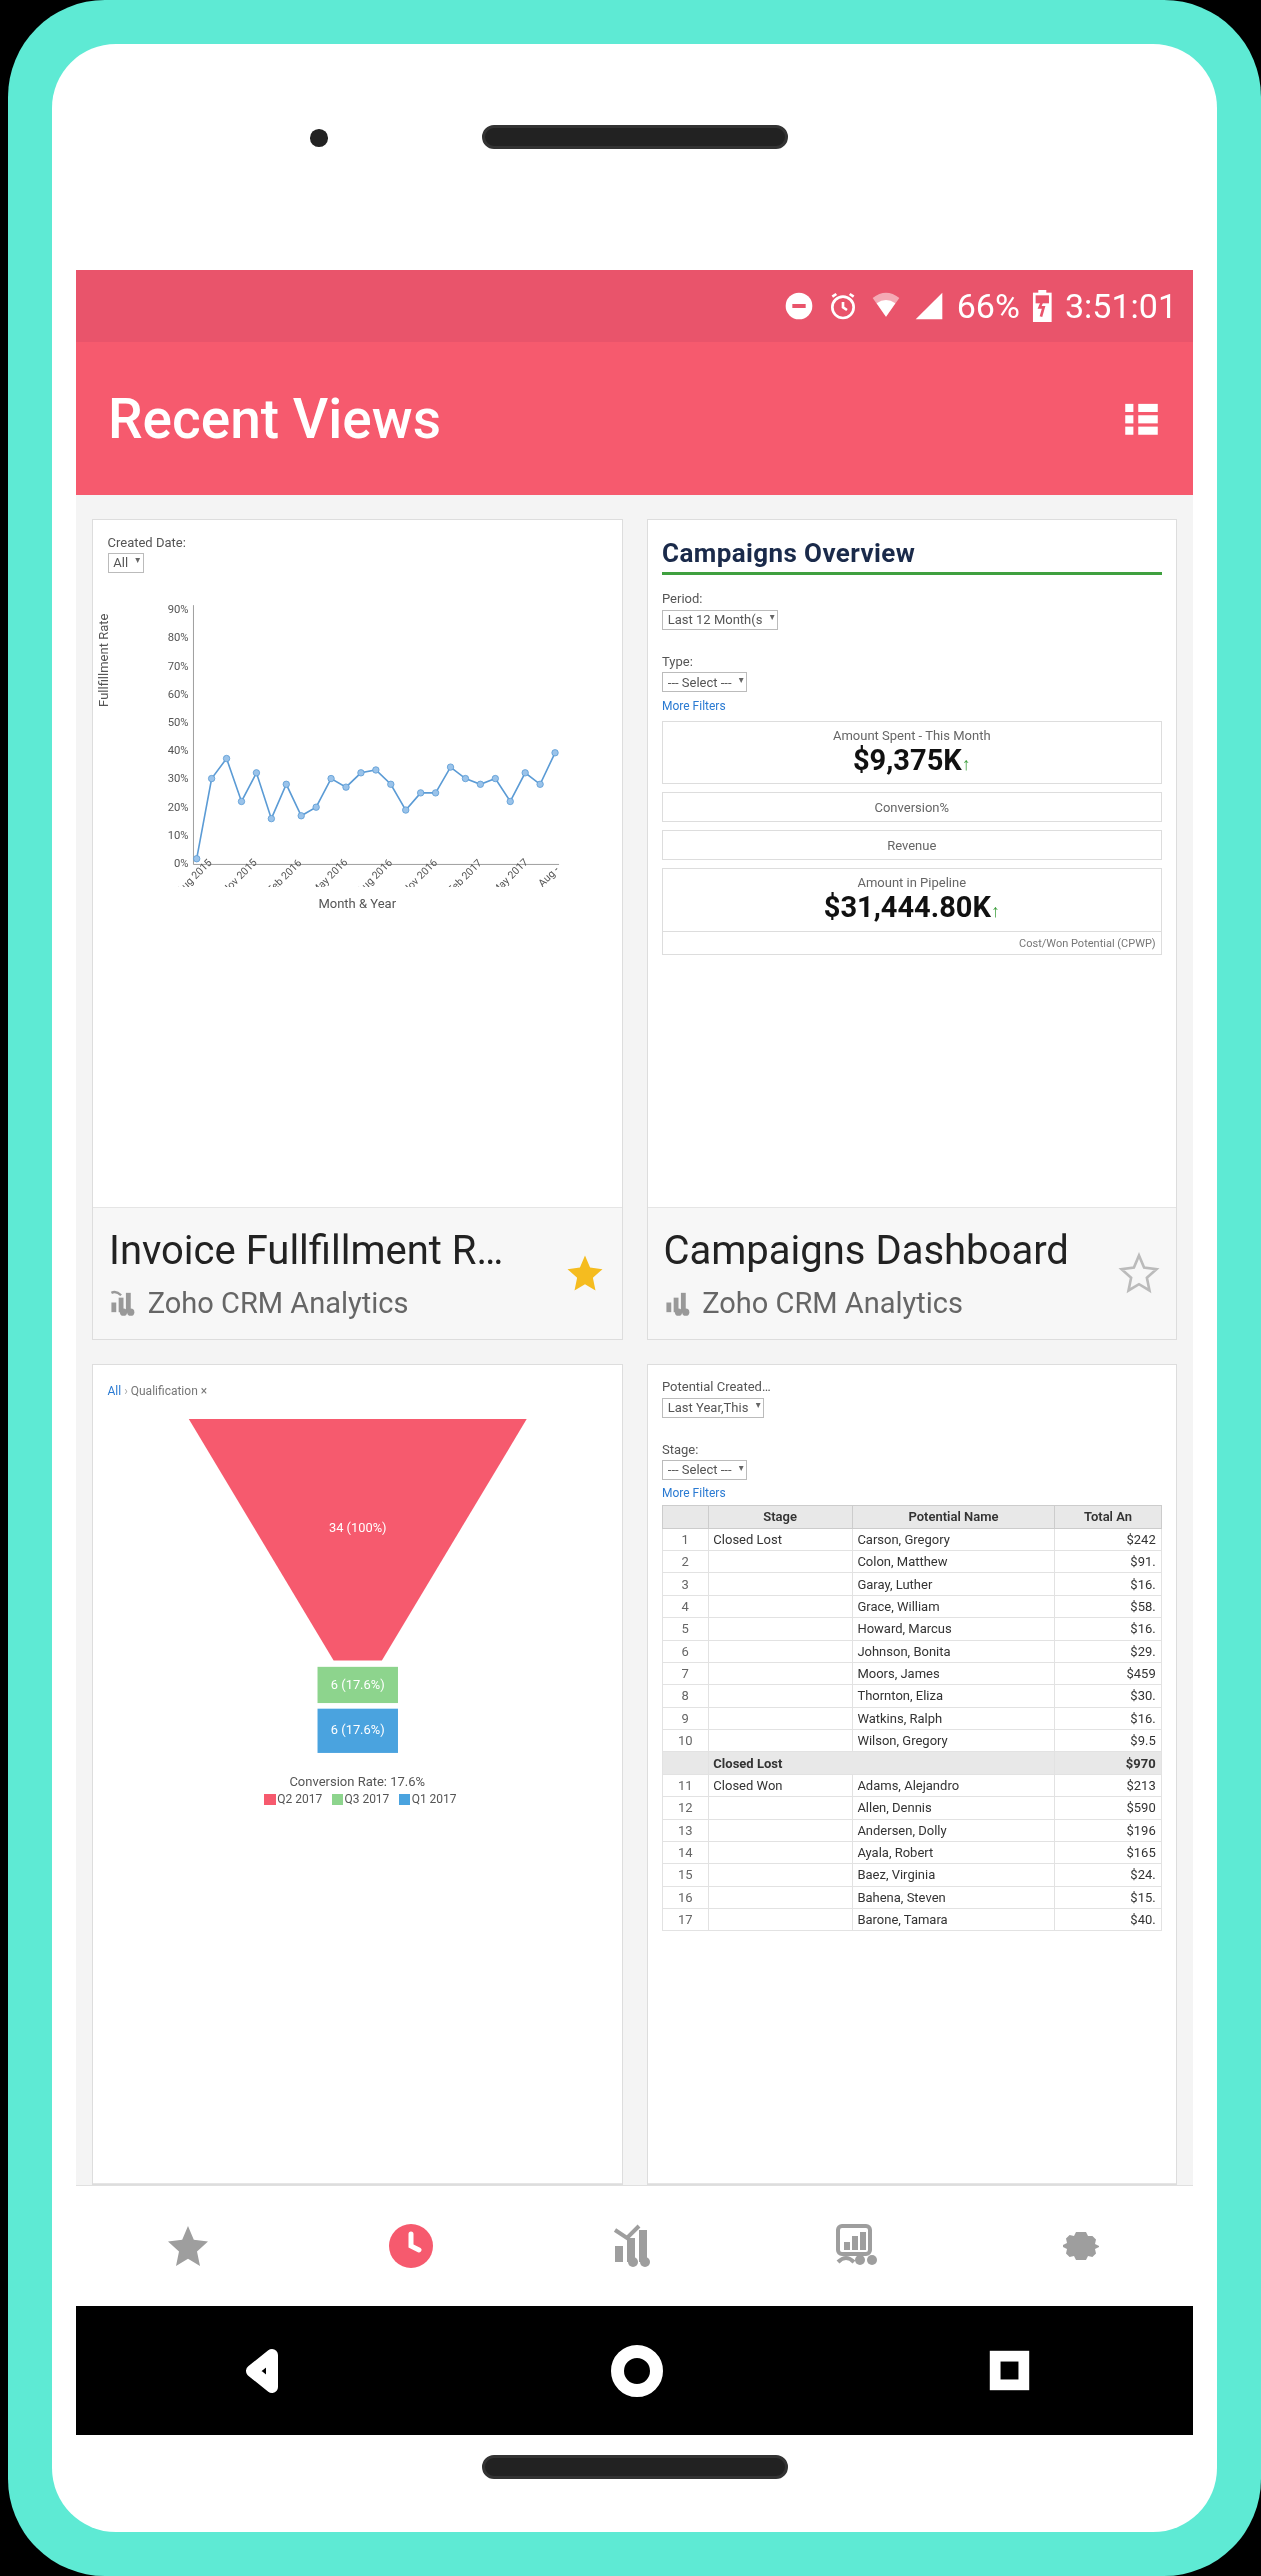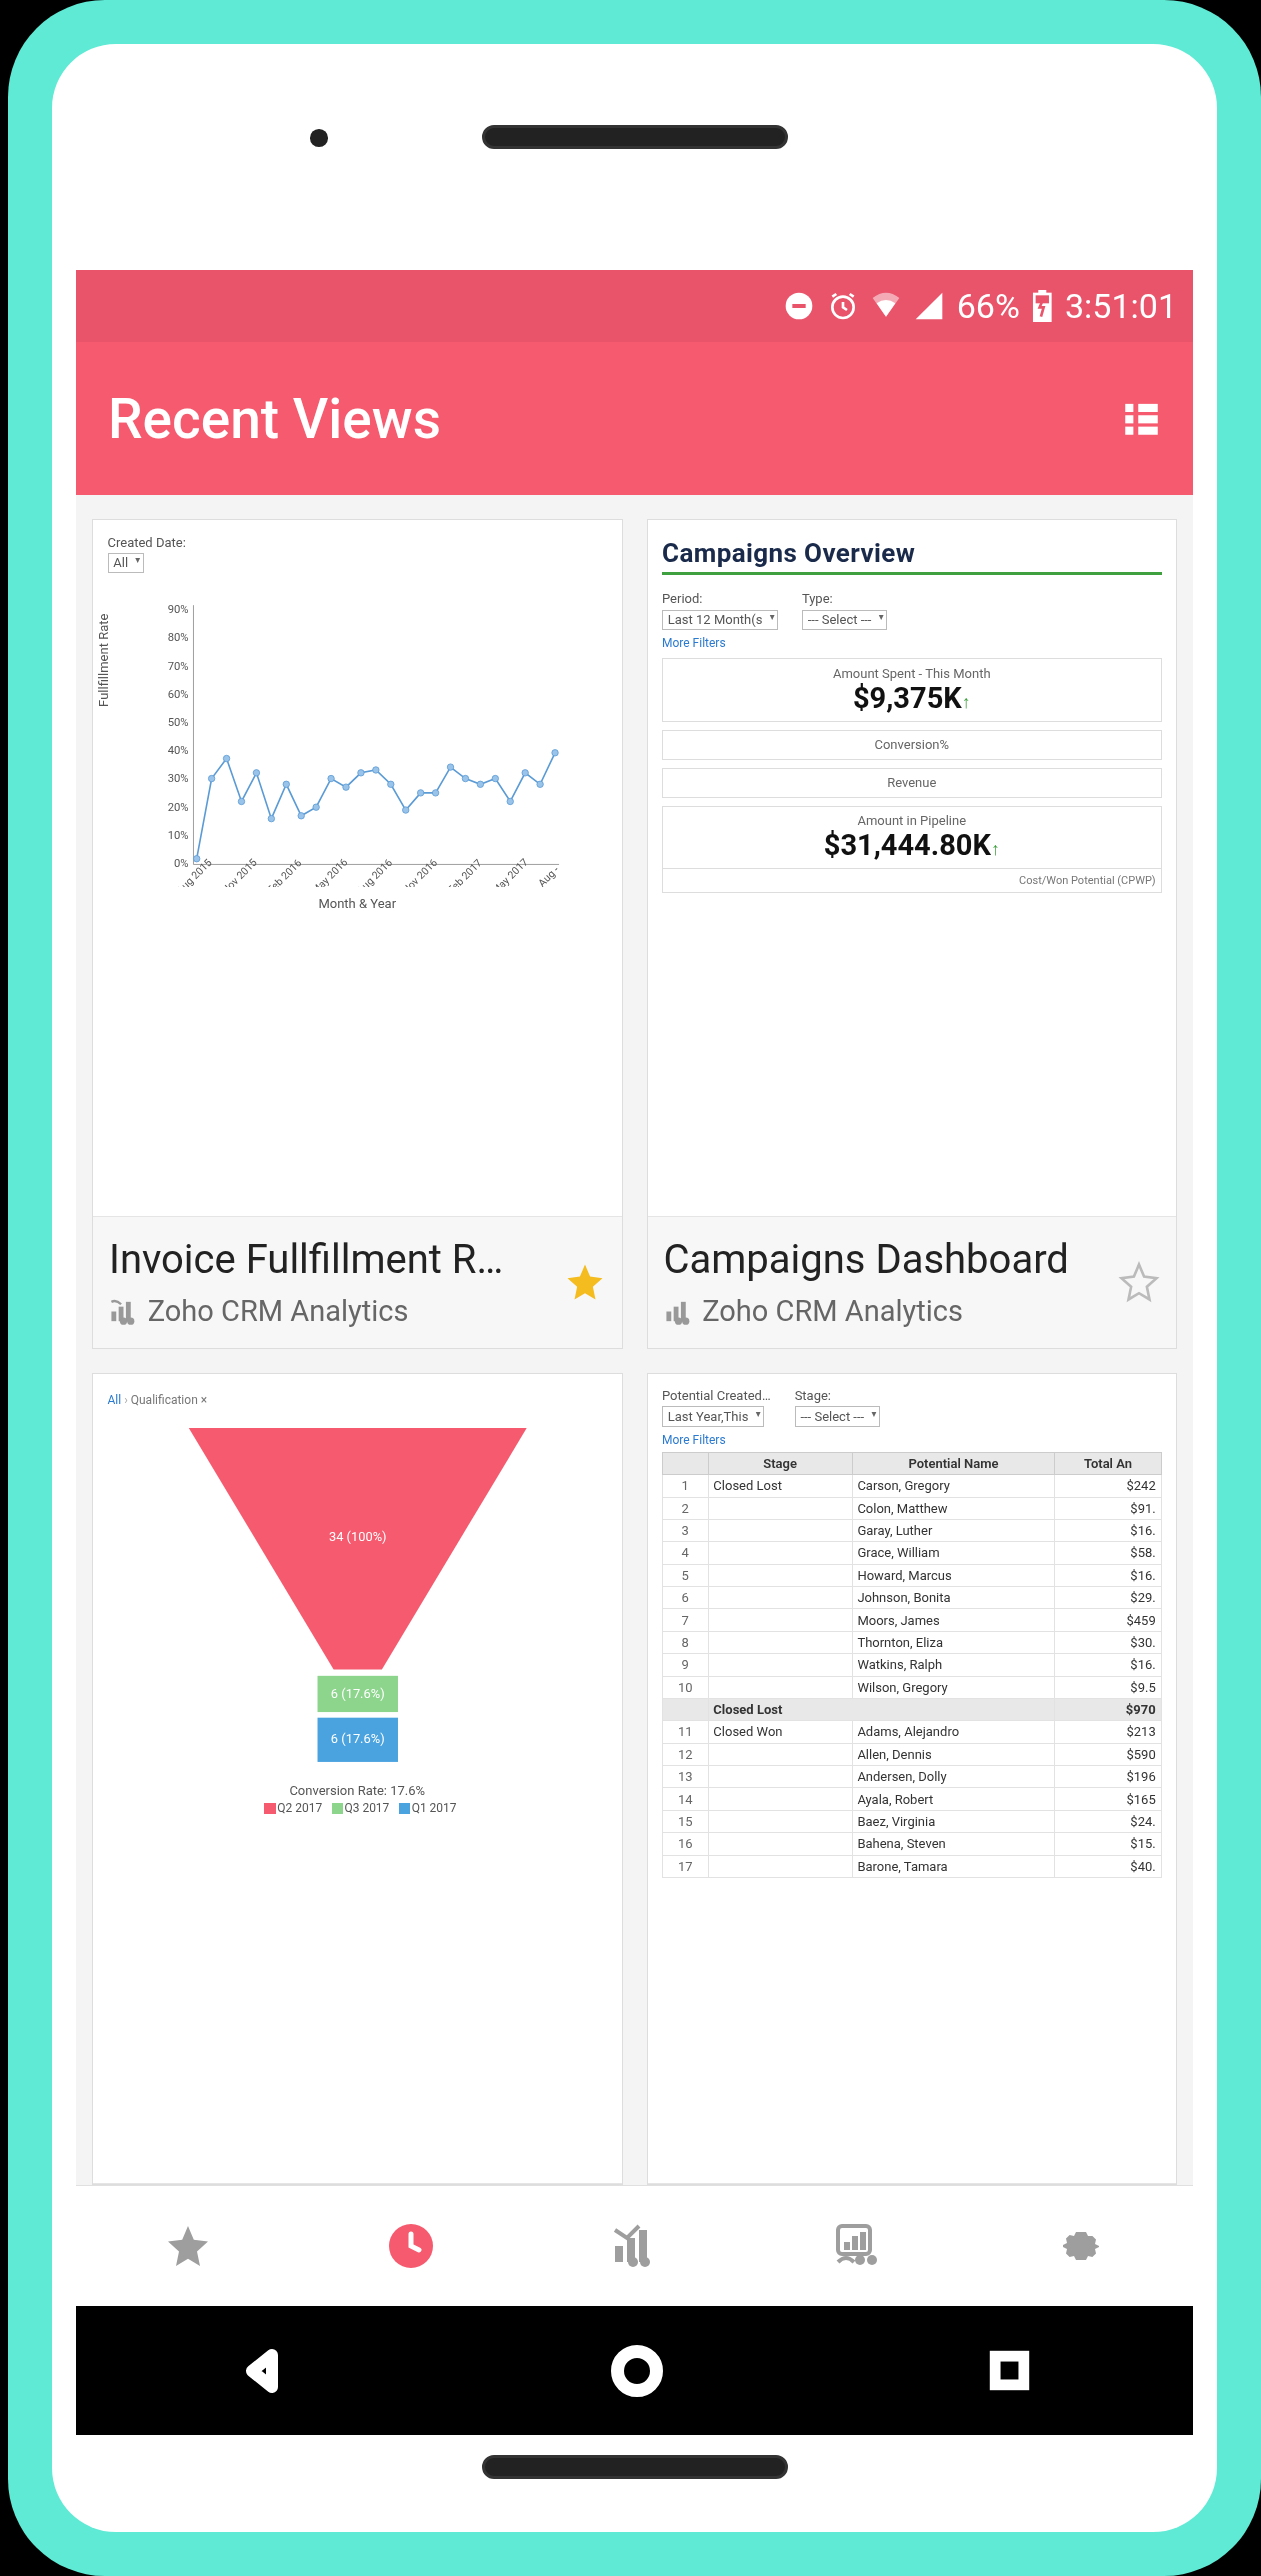--- a/index.html
+++ b/index.html
@@ -134,21 +134,21 @@
   position: relative;
   display: inline-block;
 }
 .mini-select::after {
   content: "▾";
   position: absolute;
   right: 2.4px; top: 0.8px;
   font-size: 9.7px;
   color: #666;
 }
-.filters-row { display: flex; gap: 24px; margin-bottom: 6.4px; }
+.filters-row { display: flex; gap: 24px; margin-bottom: 6.4px; flex-direction: column; }
 .link-blue { color: #2a7ad2; font-size: 12px; margin: 4.8px 0; }
 
 
 .chart-area {
   margin-top: 8px;
   position: relative;
 }
 .y-axis-label {
   position: absolute;
   left: -4.8px; top: 50%;

